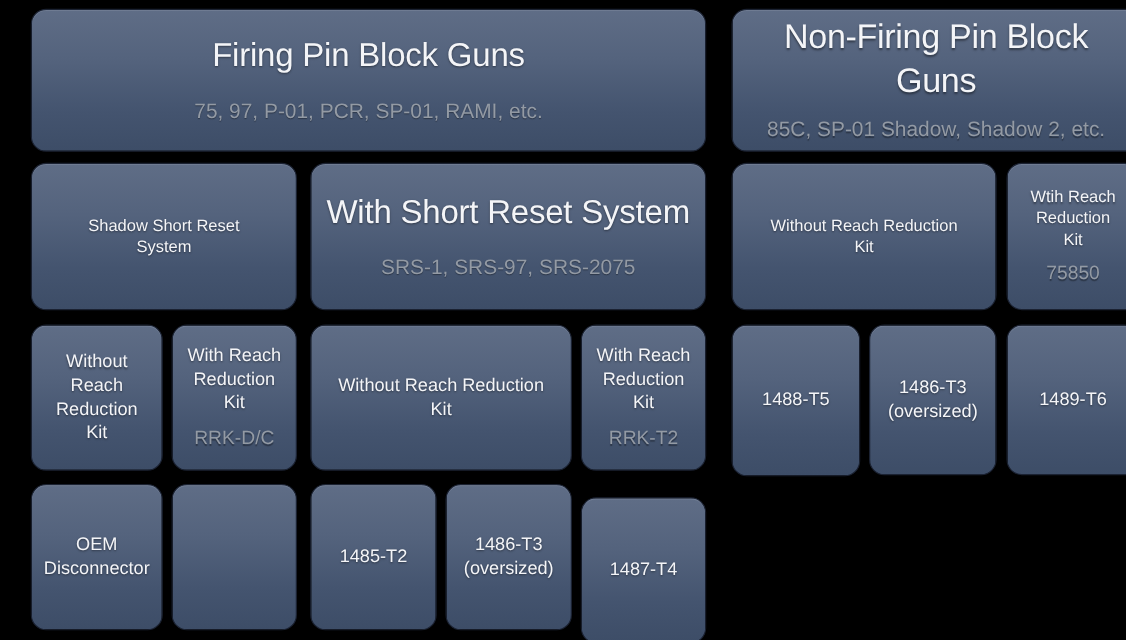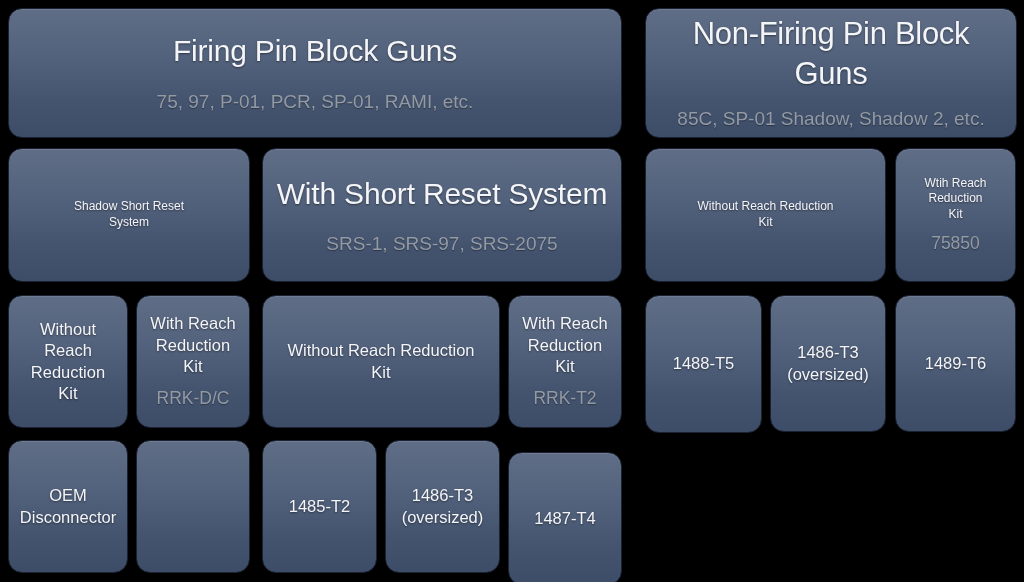--- a/index.html
+++ b/index.html
@@ -22,35 +22,36 @@
     background: linear-gradient(180deg, #5f6d86 0%, #54637d 35%, #44546f 72%, #3d4d67 100%);
     border: 1px solid #1b2232;
     box-shadow: inset 0 1px 0 rgba(255,255,255,0.10), 0 2px 5px rgba(0,0,0,0.6);
     display: flex;
     flex-direction: column;
     align-items: center;
     justify-content: center;
     text-align: center;
     color: #f4f5f8;
     padding: 6px 10px;
+    margin-left: 20px;
   }
   .title {
     white-space: pre-line;
     line-height: 1.3;
     text-shadow: 0 1px 2px rgba(0,0,0,0.45);
   }
   .subtitle {
     white-space: pre-line;
     line-height: 1.3;
     color: #939aa4;
     text-shadow: 0 1px 1px rgba(0,0,0,0.35);
   }
   .t-xl { font-size: 30px; letter-spacing: -0.2px; }
   .t-lg { font-size: 31px; letter-spacing: -0.3px; }
-  .t-md { font-size: 12px; }
+  .t-md { font-size: 15px; }
   .t-sm { font-size: 16.5px; }
   .s-lg { font-size: 19px; }
   .s-md { font-size: 17.5px; }
 
   .g-lg { gap: 20px; }
   .g-md { gap: 13px; }
   .g-sm { gap: 9px; }
 
   
   .b-fp-header  { left: 8px;   top: 8px;   width: 614px; height: 130px; }

